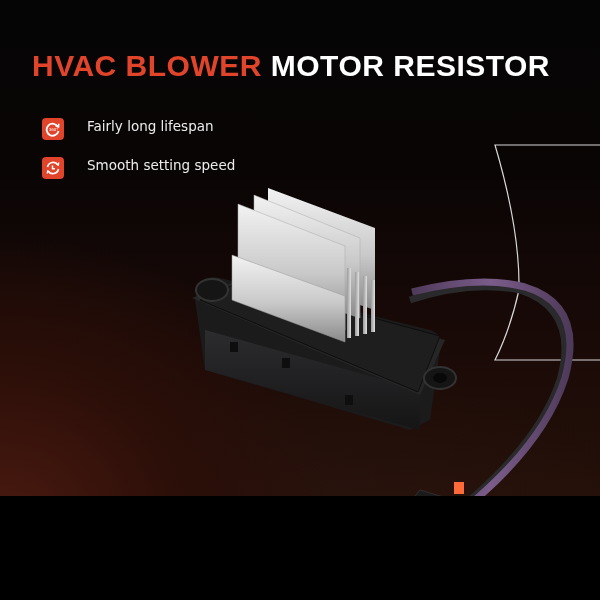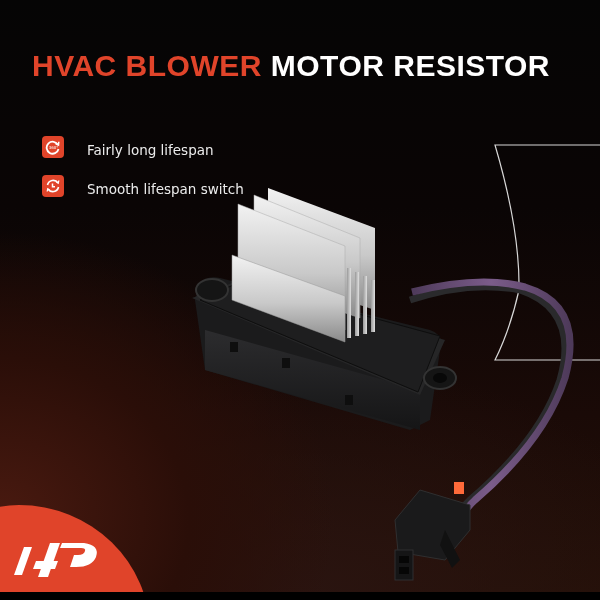--- a/index.html
+++ b/index.html
@@ -1,32 +1,32 @@
 <!DOCTYPE html>
 <html><head>
   <meta charset="utf-8">
   <style>
     html, body { margin:0; padding:0; }
     body { width:600px; height:600px; overflow:hidden; background:#000; }
     .canvas {
-      position:relative; width:600px; height:592px; overflow:hidden;
+      position:relative; width:600px; height:496px; overflow:hidden;
       background:
         radial-gradient(ellipse 420px 360px at 0px 520px, #4a1a10 0%, #2a0e08 45%, rgba(0,0,0,0) 80%),
         radial-gradient(ellipse 500px 300px at 300px 600px, #2a1410 0%, rgba(0,0,0,0) 80%),
         linear-gradient(180deg, #050505 0%, #0a0505 35%, #1a0a07 70%, #241008 100%);
       font-family: "DejaVu Sans", sans-serif;
     }
     .title {
       position:absolute; left:32px; top:48px; font-size:30px; font-weight:bold; letter-spacing:0.5px;
       white-space:nowrap; line-height:36px; font-family:"Liberation Sans", sans-serif;
     }
     .title .red { color:#e0442a; }
     .title .white { color:#ffffff; }
     .features { position:absolute; left:42px; top:118px; }
-    .feature { display:flex; align-items:flex-end; height:40px; margin-bottom:-1px; }
+    .feature { display:flex; align-items:flex-start; height:40px; margin-bottom:-1px; }
     .fi {
       width:22px; height:22px; border-radius:4px; background:#e0442a;
       display:flex; align-items:center; justify-content:center; margin-right:23px;
     }
     .ft { color:#ececec; font-size:13.5px; font-family:"DejaVu Sans", sans-serif; }
 
     .bracket { position:absolute; left:0; top:0; }
 
     .logo-blob {
       position:absolute; left:-90px; top:505px; width:240px; height:200px;
@@ -60,21 +60,21 @@
     <div class="feature">
       <div class="fi">
         <svg width="16" height="16" viewBox="0 0 16 16">
           <path d="M2.5 7 A5.8 5.8 0 0 1 13 5" fill="none" stroke="#fff" stroke-width="1.6"></path>
           <path d="M13.5 9 A5.8 5.8 0 0 1 3 11" fill="none" stroke="#fff" stroke-width="1.6"></path>
           <path d="M11 3.5 L13.3 5.2 L13.8 2.5" fill="none" stroke="#fff" stroke-width="1.3"></path>
           <path d="M5 12.5 L2.7 10.8 L2.2 13.5" fill="none" stroke="#fff" stroke-width="1.3"></path>
           <path d="M7.5 5.5 L7.5 8.8 L10 8.8" fill="none" stroke="#fff" stroke-width="1.5"></path>
         </svg>
       </div>
-      <span class="ft">Smooth lifespan switch</span>
+      <span class="ft">Smooth setting speed</span>
     </div>
   </div>
 
   <svg class="bracket" width="600" height="600">
     <path d="M600 145 L495 145 Q520 230 519 290 Q510 330 495 360 L600 360" fill="none" stroke="#d8d8d8" stroke-width="1.2"></path>
   </svg>
 
   <svg class="product" width="600" height="600" viewBox="0 0 600 600">
     <defs>
       <linearGradient id="fin" x1="0" y1="0" x2="0" y2="1">

